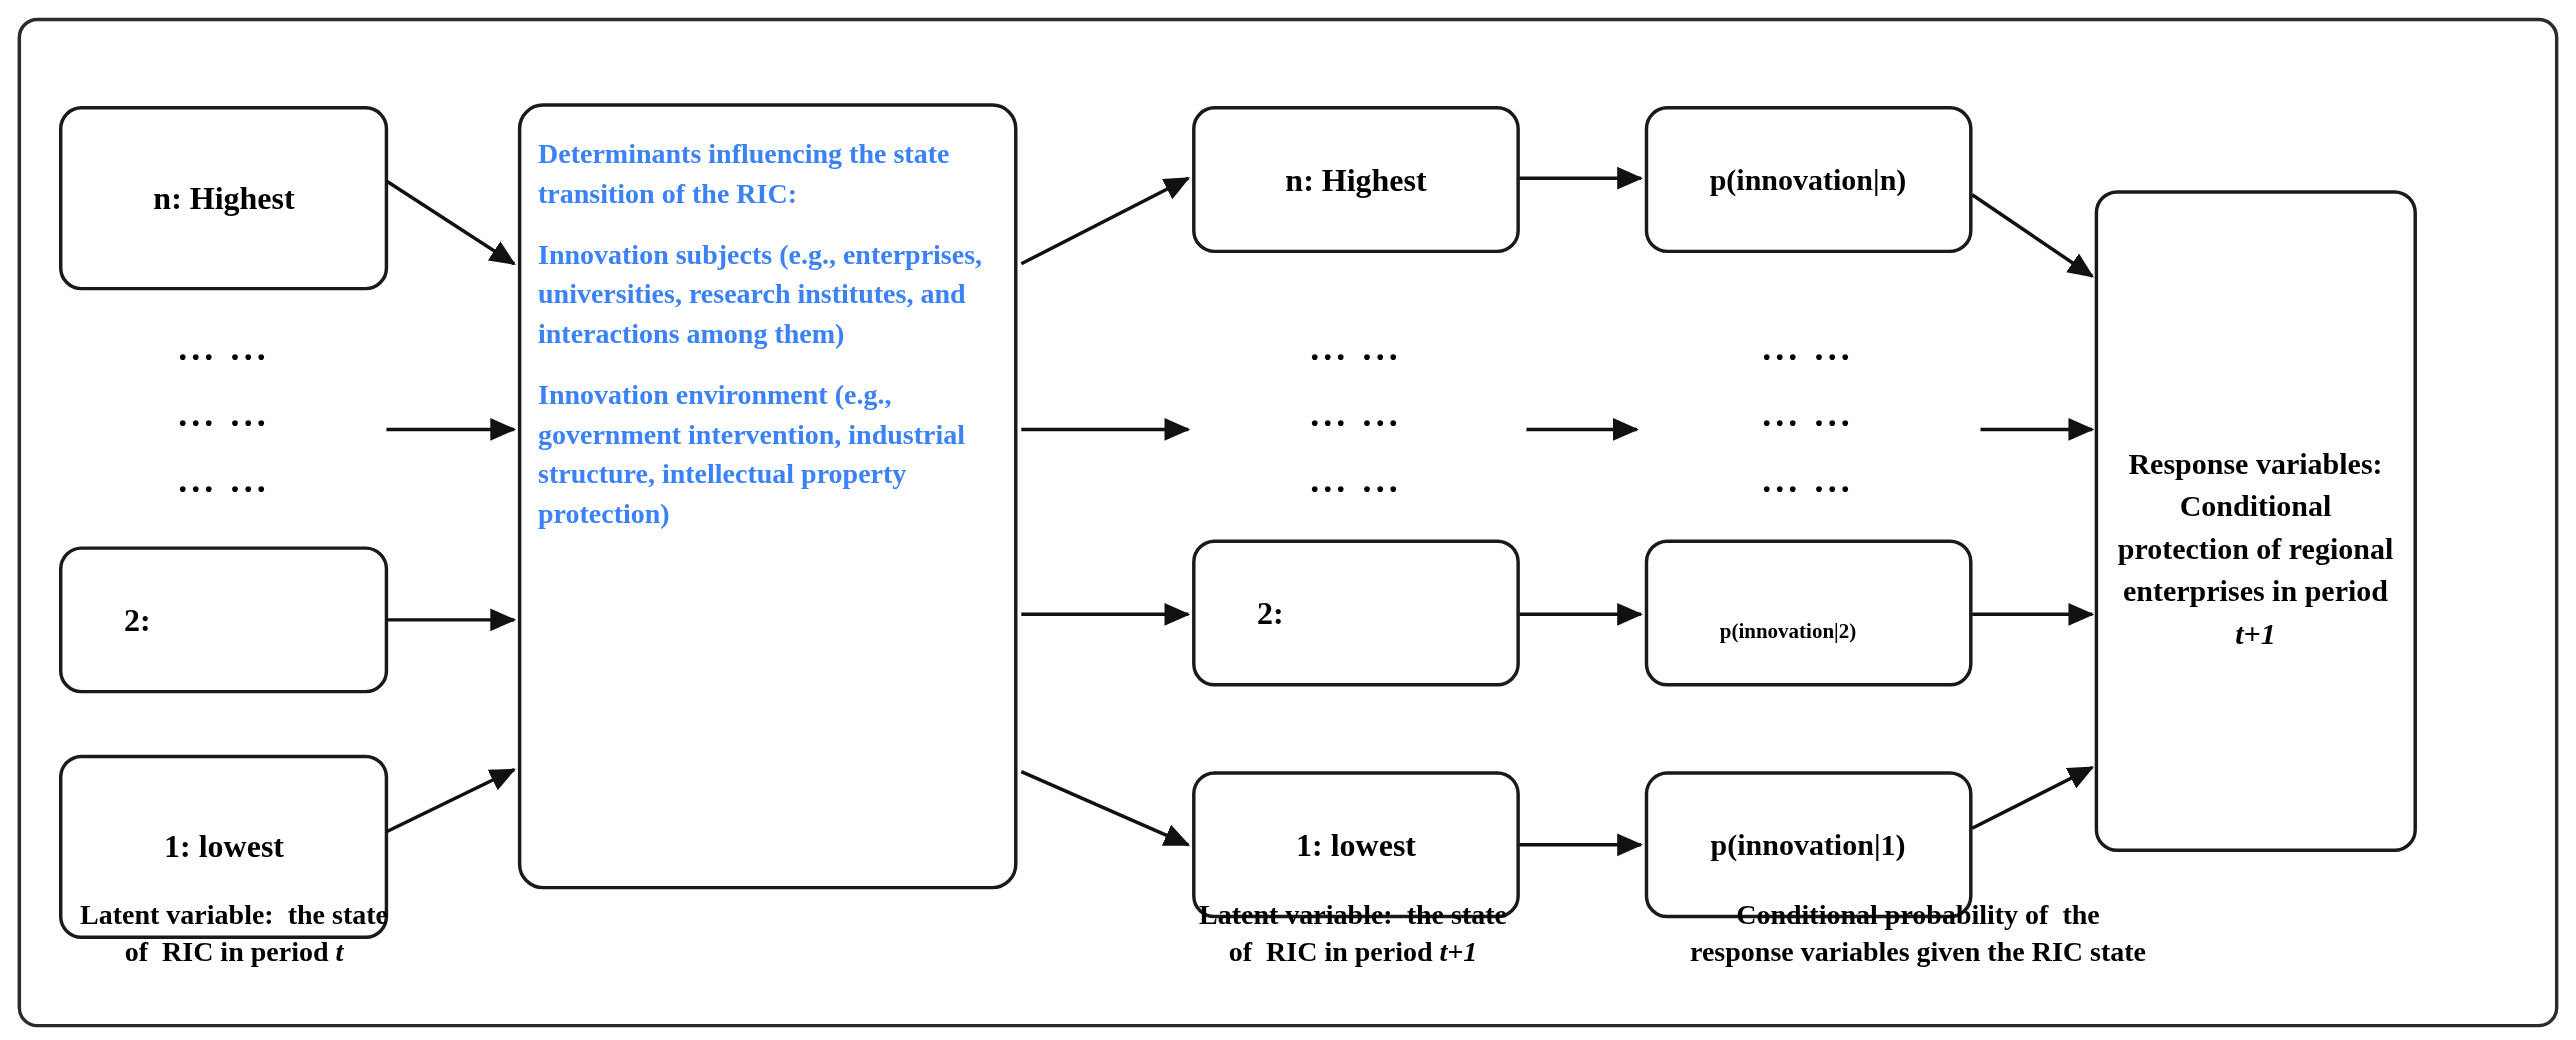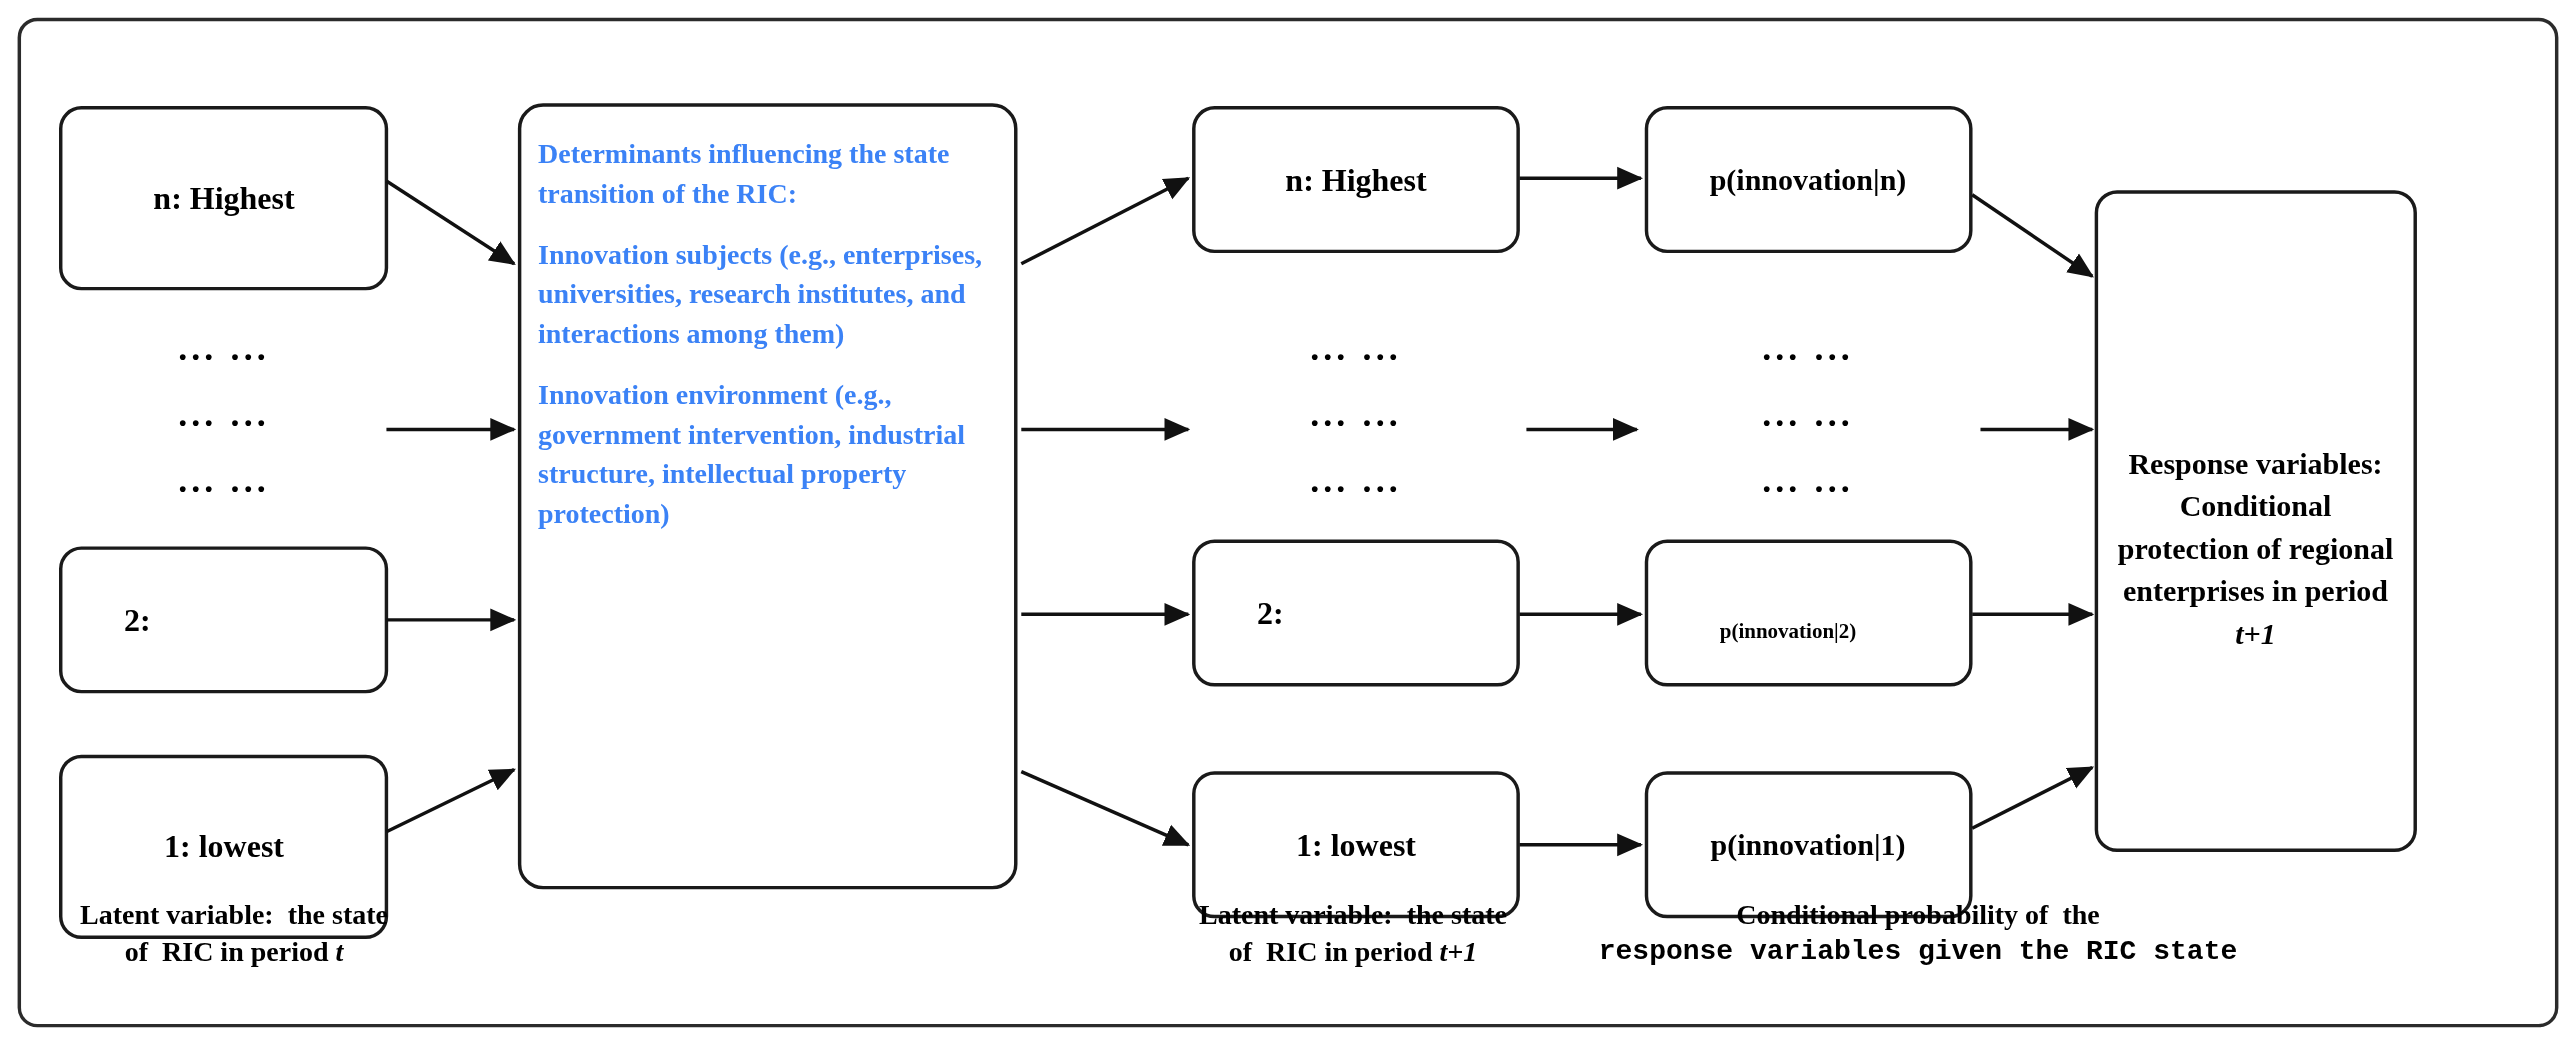--- a/index.html
+++ b/index.html
@@ -195,21 +195,21 @@
   <div class="node" style="left:1626px; top:541px; width:324px; height:180px; font-size:21px;">
     <div class="txt">p(innovation|2)</div>
   </div>
 
   <div class="node" style="left:1646px; top:773px; width:324px; height:144px; font-size:30px;">
     <div class="txt">p(innovation|1)</div>
   </div>
 
   <div class="caption" style="left:1580px; top:897px; width:676px;">
     <span class="ln" style="display: block;">Conditional probability of  the</span>
-    <span class="ln" style="display: block; font-family: Liberation Mono, monospace;">response variables given the RIC state</span>
+    <span class="ln" style="display: block;">response variables given the RIC state</span>
   </div>
 
   <div class="node" style="left:2096px; top:184px; width:319px; height:658px; font-size:30px; line-height:1.42;margin-top:36px;">
     <div class="txt">
       <span class="ln" style="display: block;">Response variables:</span>
       <span class="ln" style="display: block;">Conditional</span>
       <span class="ln" style="display: block;">protection of regional</span>
       <span class="ln" style="display: block;">enterprises in  period</span>
       <span class="ln ital" style="display: block;">t+1</span>
     </div>

